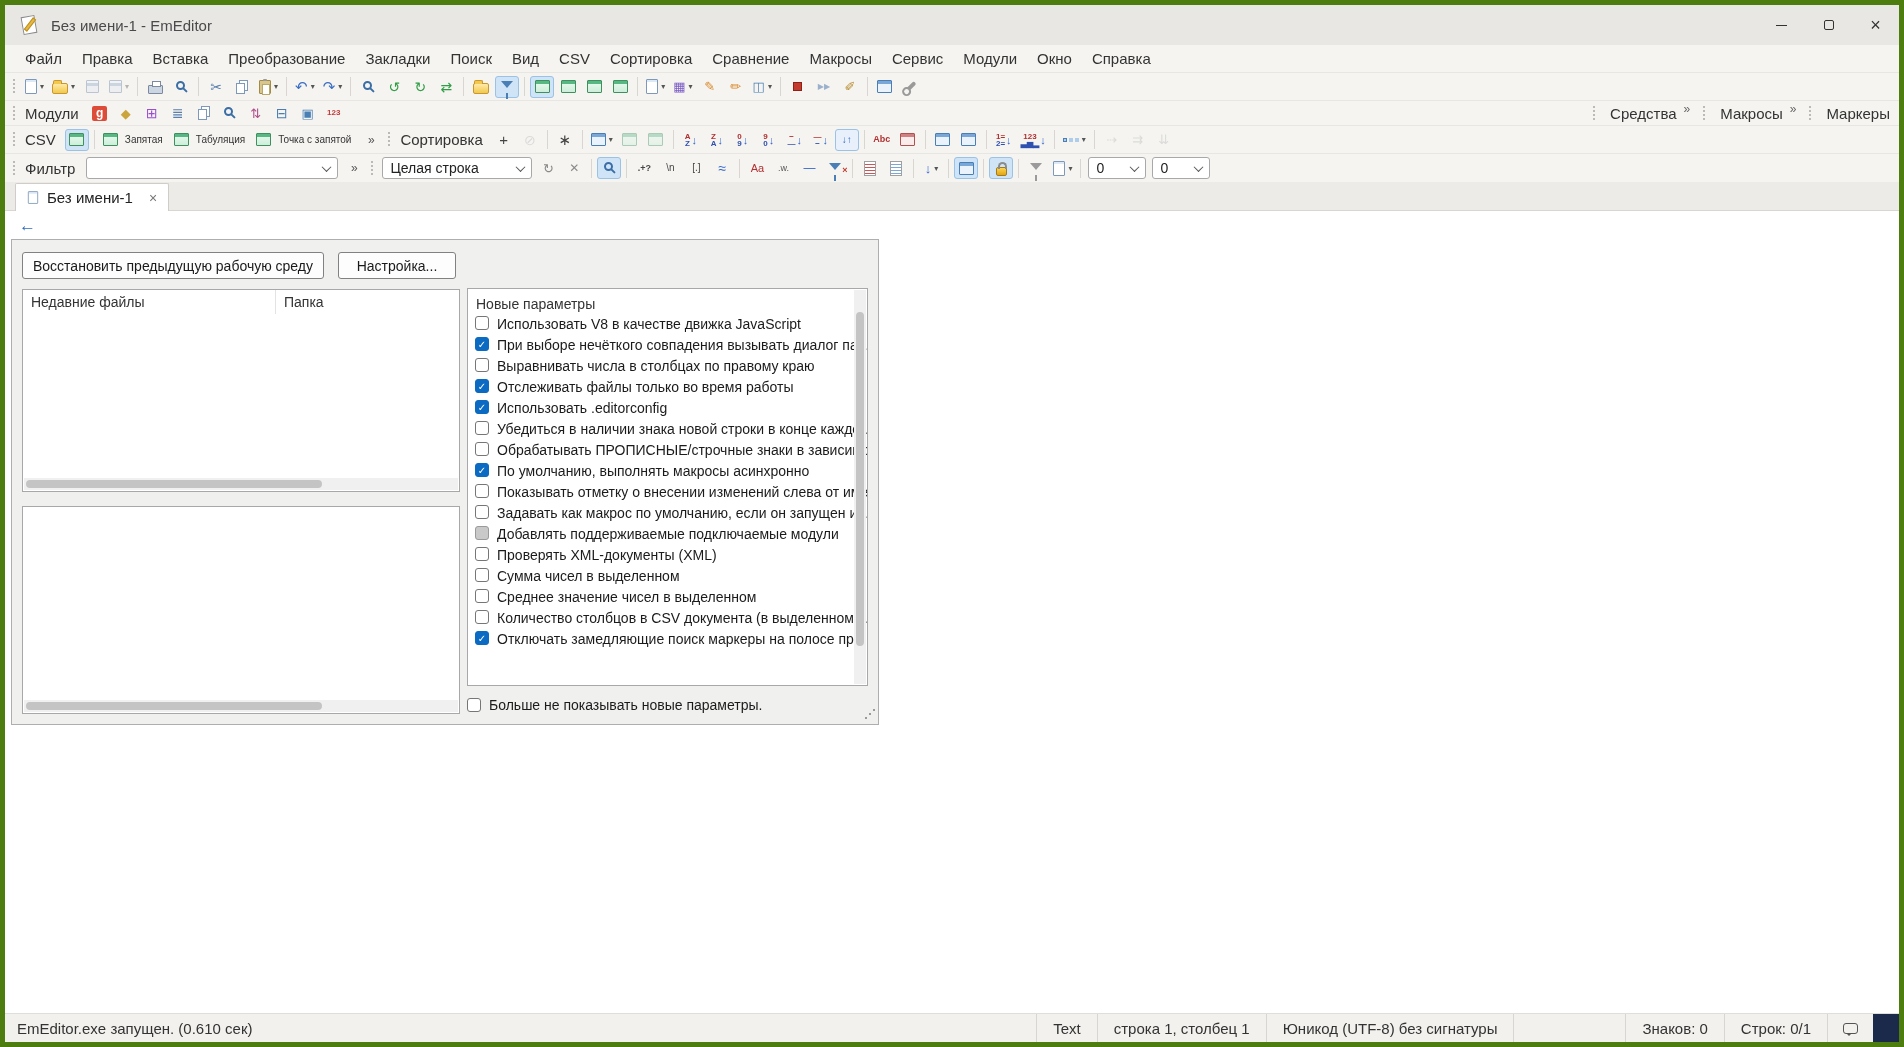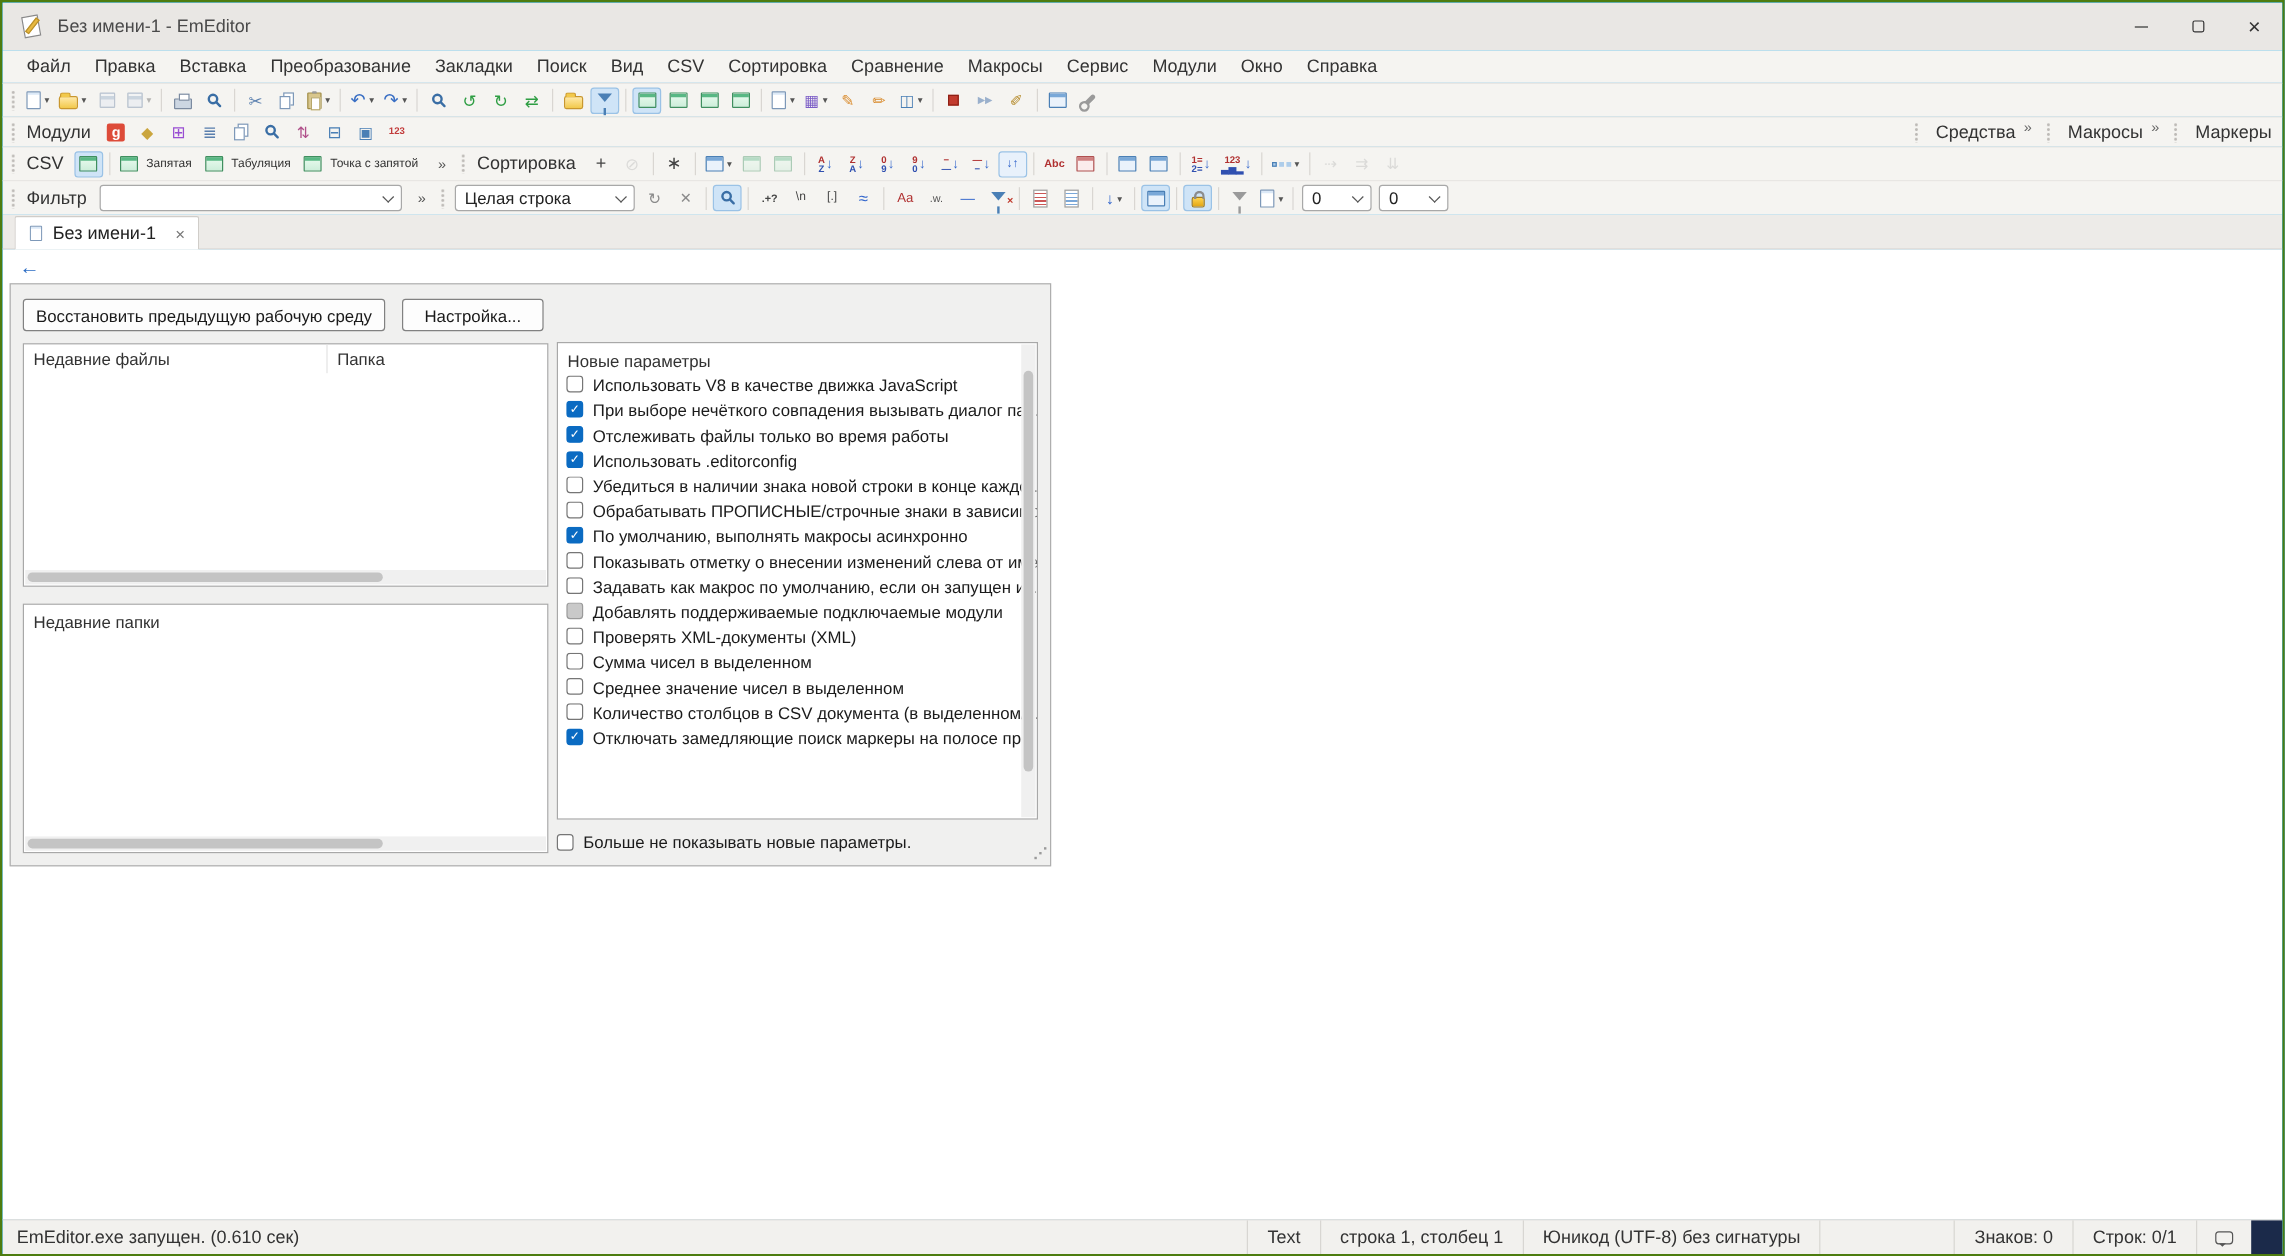--- a/index.html
+++ b/index.html
@@ -1,18 +1,18 @@
 <!DOCTYPE html>
 <html><head>
 <meta charset="utf-8">
 <style>
   html,body{margin:0;padding:0;overflow:hidden}
   body{font-family:"Liberation Sans",sans-serif;background:#cfcfcf}
   *{box-sizing:border-box}
-  .win{position:relative;width:1904px;height:1047px;background:#0ea5e9;overflow:hidden;border:2px solid #4d7c0f}
+  .win{position:relative;width:1904px;height:1047px;background:#737373;overflow:hidden;border:5px solid #4d7c0f}
 
   
   .titlebar{height:40px;background:#e9e7e4;display:flex;align-items:center;padding-left:14px}
   .appicon{width:22px;height:22px;position:relative;margin-right:10px;flex:0 0 auto}
   .appicon .paper{position:absolute;left:3px;top:2px;width:14px;height:18px;background:#fff;border:1px solid #8a8a8a;transform:rotate(-10deg)}
   .appicon .pen{position:absolute;left:9px;top:3px;width:4px;height:15px;background:#e8b93e;border:1px solid #b8902e;transform:rotate(38deg)}
   .title{font-size:15px;color:#4a4a4a}
   .wctrls{margin-left:auto;display:flex;height:100%}
   .wbtn{width:47px;height:100%;display:flex;align-items:center;justify-content:center;color:#333}
   .mline{width:11px;height:1px;background:#333;display:inline-block}
@@ -611,36 +611,39 @@
         <div class="lb-header">
           <div class="lb-col1">Недавние файлы</div>
           <div class="lb-col2">Папка</div>
         </div>
         <div class="hscroll">
             <span class="hthumb"></span>
           </div>
       </div>
 
       <div class="listbox" id="list-folders">
-        <div class="lb-label">Недавние папки</div>
         <div class="hscroll">
             <span class="hthumb"></span>
           </div>
       </div>
 
       <div class="listbox" id="options-panel">
         <div class="opt-group-label">Новые параметры</div>
         <div>
             <div class="opt-row">
               <span class="cbx"></span>
               <span class="opt-label">Использовать V8 в качестве движка JavaScript</span>
             </div>
             <div class="opt-row">
               <span class="cbx on">✓</span>
               <span class="opt-label">При выборе нечёткого совпадения вызывать диалог па...</span>
+            </div>
+            <div class="opt-row">
+              <span class="cbx"></span>
+              <span class="opt-label">Выравнивать числа в столбцах по правому краю</span>
             </div>
             <div class="opt-row">
               <span class="cbx on">✓</span>
               <span class="opt-label">Отслеживать файлы только во время работы</span>
             </div>
             <div class="opt-row">
               <span class="cbx on">✓</span>
               <span class="opt-label">Использовать .editorconfig</span>
             </div>
             <div class="opt-row">

